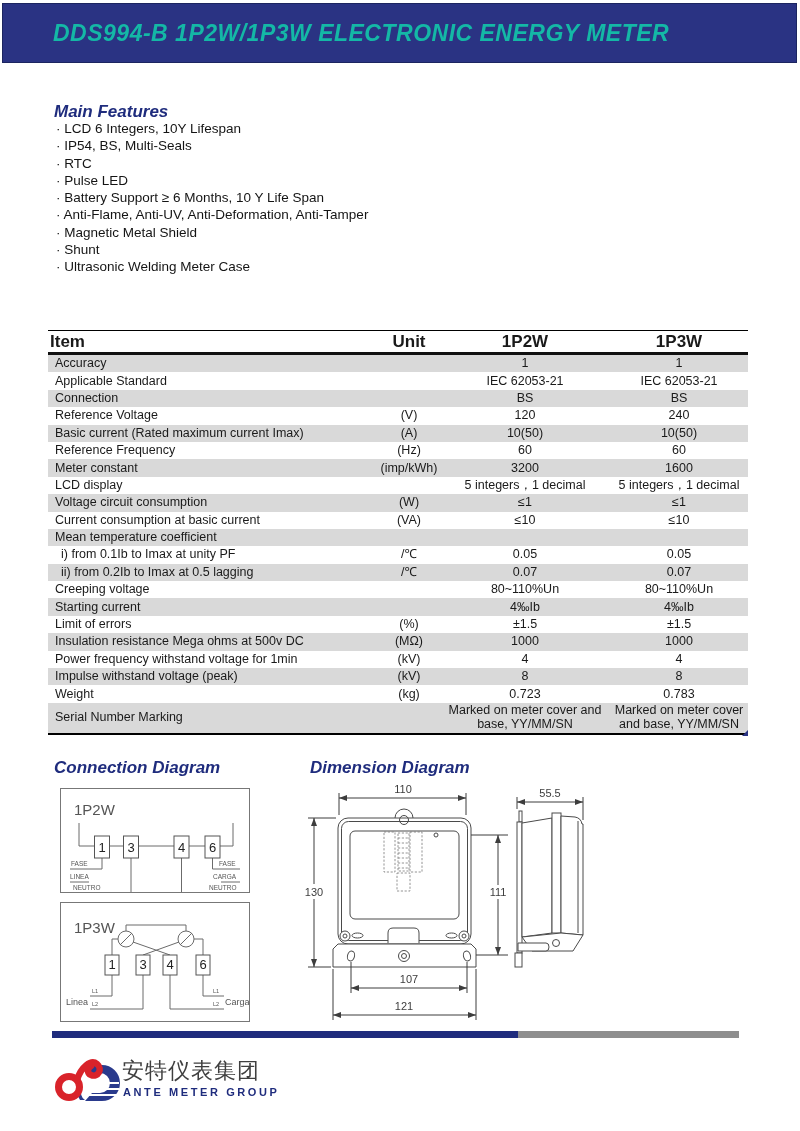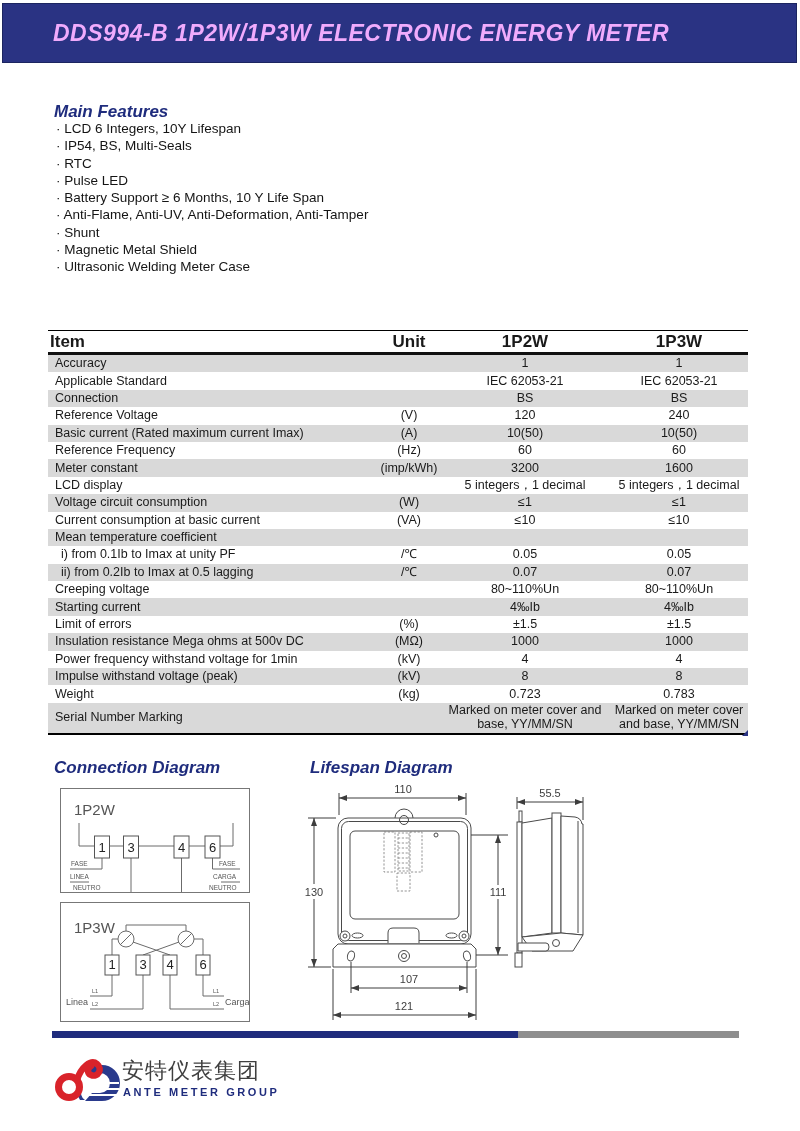--- a/index.html
+++ b/index.html
@@ -2,21 +2,21 @@
 <html><head>
 <meta charset="utf-8">
 <style>
   html,body{margin:0;padding:0;background:#fff;}
   .page{position:relative;width:800px;height:1131px;background:#ffffff;overflow:hidden;
         font-family:"Liberation Sans", sans-serif;color:#1a1a1a;}
 
   
   .title-bar{position:absolute;left:2px;top:3px;width:795px;height:60px;background:#2A3383;
              border:1px solid #1c2560;box-sizing:border-box;display:flex;align-items:center;}
-  .title-bar h1{margin:0 0 0 50px;color:#f0abfc;font-size:23px;font-weight:bold;font-style:italic;
+  .title-bar h1{margin:0 0 0 50px;color:#14b8a6;font-size:23px;font-weight:bold;font-style:italic;
                 letter-spacing:.5px;white-space:nowrap;}
 
   
   .sec-head{position:absolute;margin:0;color:#1F2C7D;font-size:17px;font-weight:bold;font-style:italic;}
   #h-features{left:54px;top:102px;}
   #h-spec{left:54px;top:303px;margin-top:27px;}
   #h-conn{left:54px;top:758px;}
   #h-dim{left:310px;top:758px;}
 
   
@@ -78,22 +78,22 @@
   </header>
 
   <h2 class="sec-head" id="h-features">Main Features</h2>
   <ul class="features">
       <li>· LCD 6 Integers, 10Y Lifespan</li>
       <li>· IP54, BS, Multi-Seals</li>
       <li>· RTC</li>
       <li>· Pulse LED</li>
       <li>· Battery Support ≥ 6 Months, 10 Y Life Span</li>
       <li>· Anti-Flame, Anti-UV, Anti-Deformation, Anti-Tamper</li>
+      <li>· Magnetic Metal Shield</li>
       <li>· Shunt</li>
-      <li>· Magnetic Metal Shield</li>
       <li>· Ultrasonic Welding Meter Case</li>
     </ul>
 
   <h2 class="sec-head" id="h-spec">Technical Specification</h2>
 
   <div class="spec-wrap" style="position:absolute;">
     <table class="spec">
       <colgroup>
           <col class="c-item">
           <col class="c-unit">
@@ -234,21 +234,21 @@
             <td class="unit"></td>
             <td class="val">Marked on meter cover and base, YY/MM/SN</td>
             <td class="val">Marked on meter cover and base, YY/MM/SN</td>
           </tr>
         </tbody>
     </table>
     <div class="corner-mark"></div>
   </div>
 
   <h2 class="sec-head" id="h-conn">Connection Diagram</h2>
-  <h2 class="sec-head" id="h-dim">Lifespan Diagram</h2>
+  <h2 class="sec-head" id="h-dim">Dimension Diagram</h2>
 
   <div class="conn-box" id="box-1p2w">
     <svg width="188" height="103" viewBox="0 0 188 103">
       <text x="13" y="26" font-size="15" class="diag-text">1P2W</text>
       <path class="diag-stroke" d="M18,34 V57 H172 V34"></path>
       <path class="diag-stroke" d="M41,69 V80 H9"></path>
       <path class="diag-stroke" d="M9,93 H28"></path>
       <path class="diag-stroke" d="M70,69 V104 H11"></path>
       <path class="diag-stroke" d="M151.5,69 V80 H179"></path>
       <path class="diag-stroke" d="M160,93 H179"></path>

